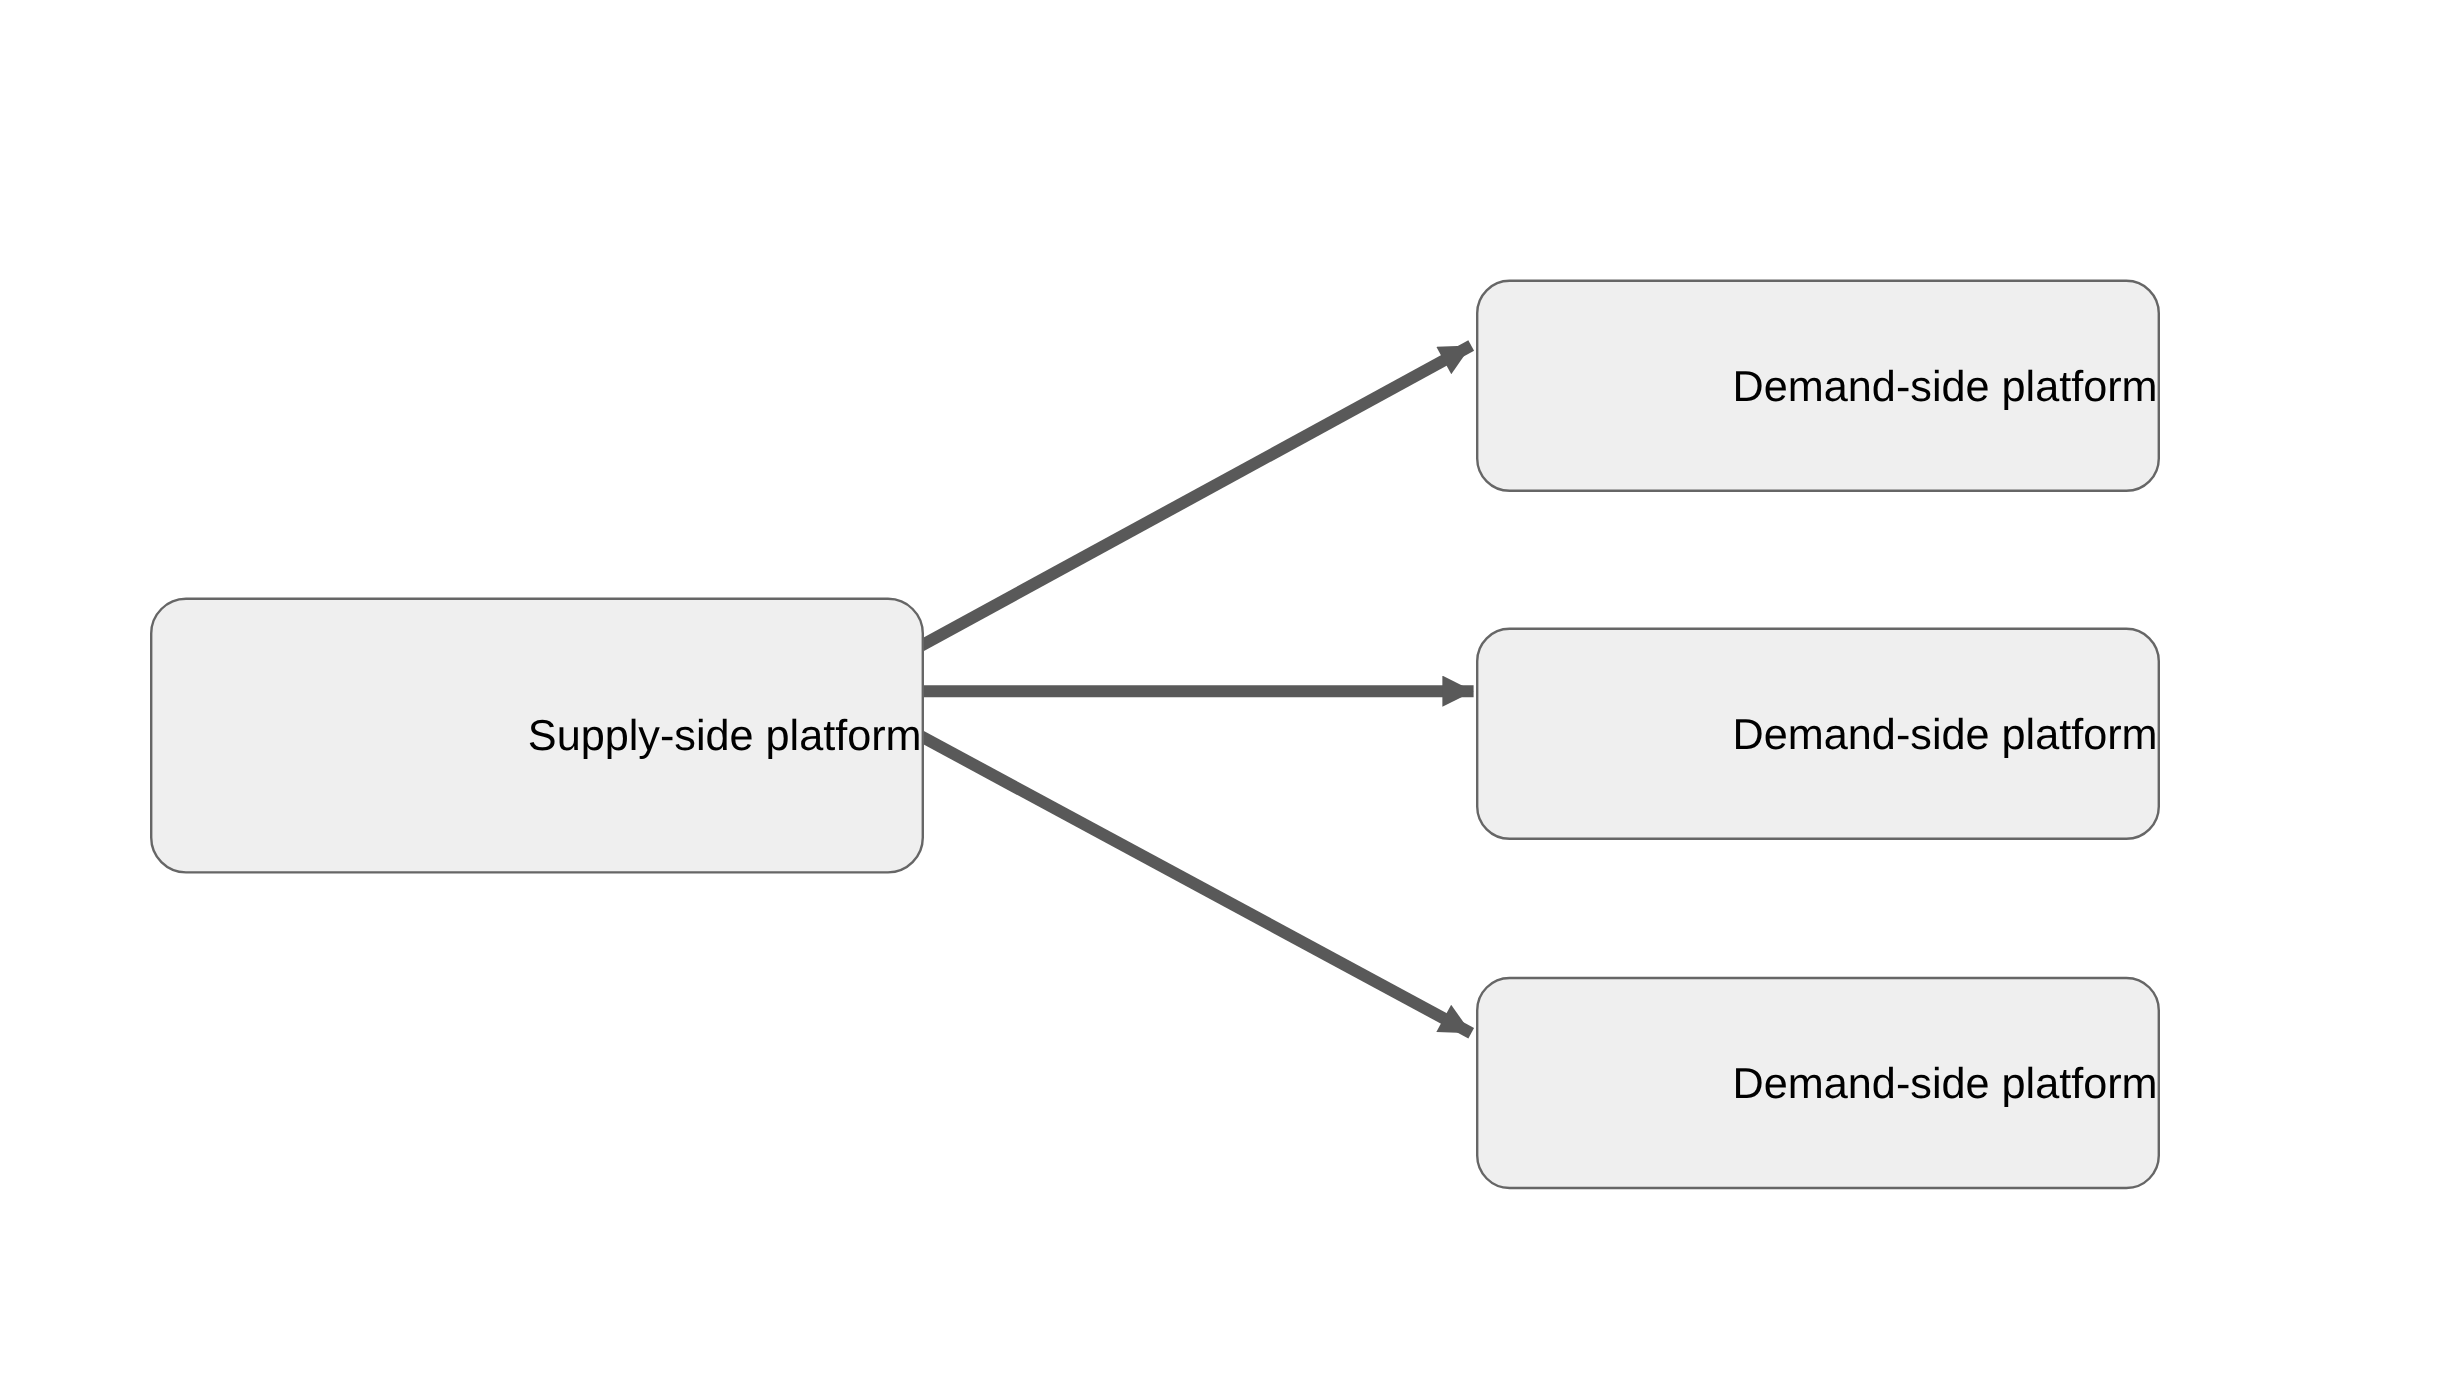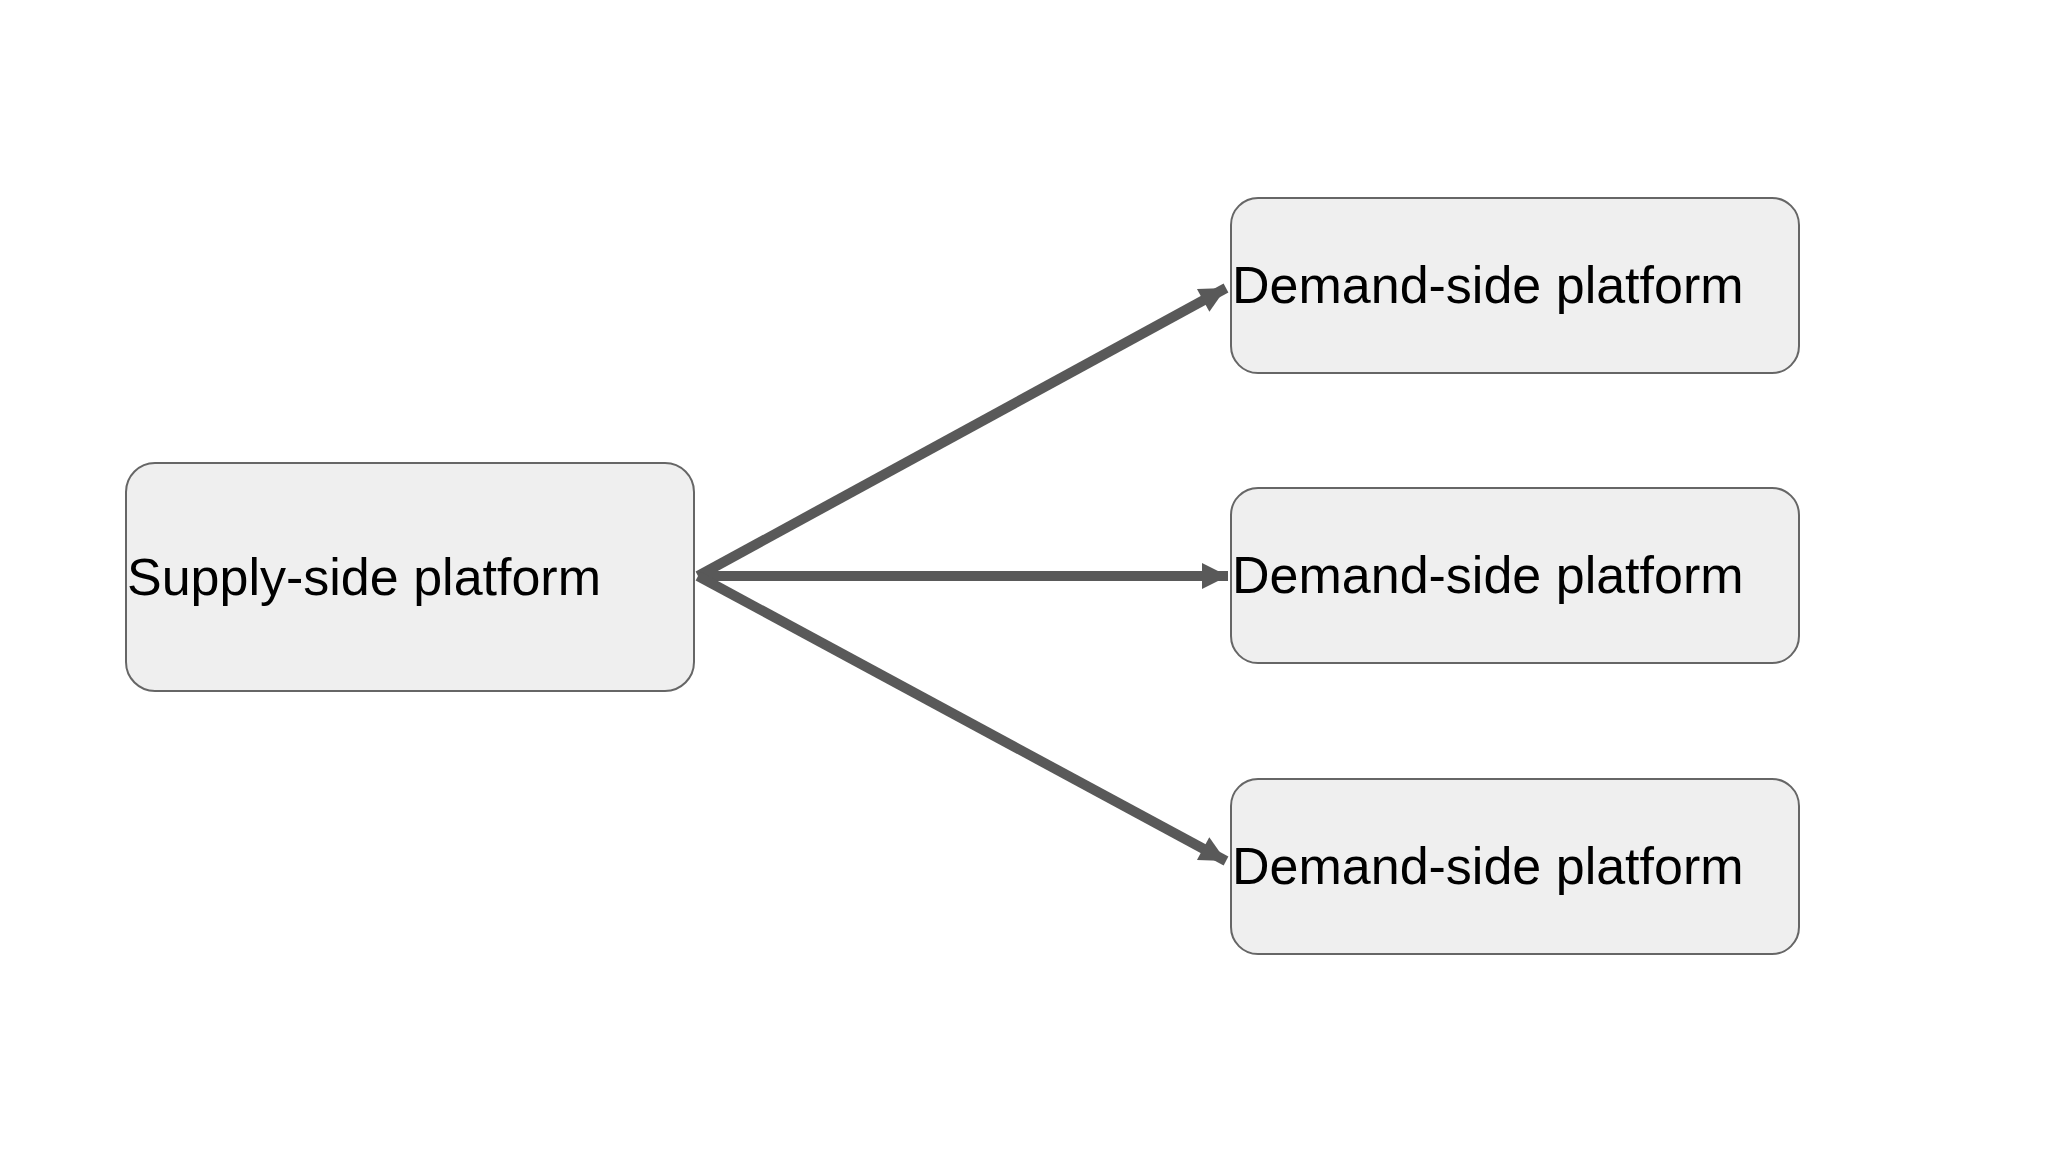--- a/index.html
+++ b/index.html
@@ -22,28 +22,29 @@
     height:1152px;
     background:var(--bg);
   }
   .node{
     position:absolute;
     background:var(--node-fill);
     border:2.5px solid var(--node-border);
     border-radius:30px;
     display:flex;
     align-items:center;
-    justify-content:flex-start;
+    justify-content:flex-end;
     color:var(--text-color);
-    font-size:52px;
+    font-size:36px;
     line-height:1.2;
     text-align:center;
+    margin-top:36px;
   }
   .node--supply{
-    left:125px; top:462px; width:570px; height:230px;
+    left:125px; top:462px; width:645px; height:230px;
   }
   .node--demand{
     left:1230px; width:570px; height:177px; border-radius:28px;
   }
   .node--demand-1{ top:197px; }
   .node--demand-2{ top:487px; }
   .node--demand-3{ top:778px; }
   .arrow-layer{
     position:absolute;
     left:0; top:0;

